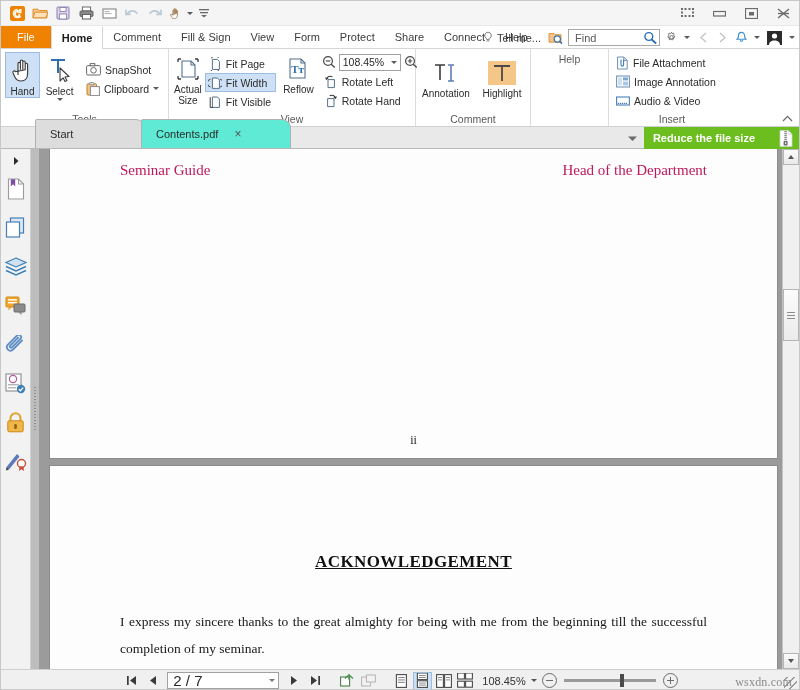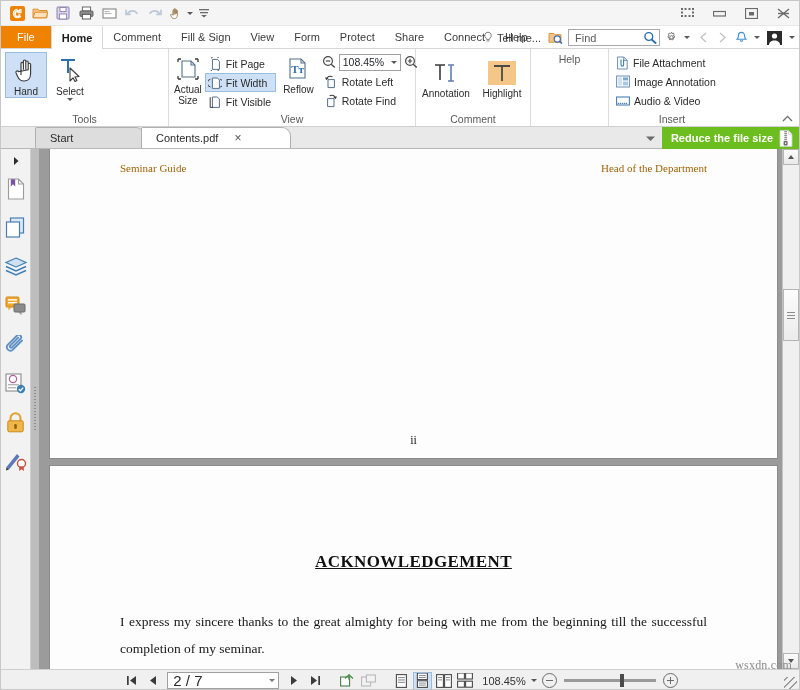--- a/index.html
+++ b/index.html
@@ -194,34 +194,34 @@
   .docbar {
     position: relative;
     height: 22px;
     background: #e9e9e9;
     border-bottom: 1px solid #b8b8b8;
     display: flex; align-items: flex-end;
     padding-left: 34px;
   }
   .doctab {
     position: relative;
-    height: 21px;
+    height: 29px;
     display: flex; align-items: center;
     padding: 0 10px 0 14px;
     font-size: 11px;
     color: #2b2b2b;
     background: #dddddd;
     border: 1px solid #b0b0b0;
     border-bottom: none;
     border-radius: 2px 9px 0 0;
     margin-right: -4px;
     cursor: default;
     white-space: nowrap;
   }
-  .doctab.active { background: #ffffff; z-index: 3; margin-top: 16px; }
+  .doctab.active { background: #5eead4; z-index: 3; margin-top: 16px; }
   .doctab .tabclose {
     margin-left: 16px;
     font-size: 12px;
     color: #555;
     cursor: default;
   }
   .docbar-right {
     position: absolute; right: 0; top: 0;
     height: 22px; display: flex; align-items: center;
   }
@@ -229,21 +229,21 @@
     width: 22px; height: 22px;
     display: flex; align-items: center; justify-content: center;
     cursor: default;
   }
   .reduce-btn {
     height: 22px;
     background: #6cbe1f;
     color: #ffffff;
     font-weight: bold;
     font-size: 11px;
-    display: flex; align-items: center; gap: 6px;
+    display: flex; align-items: center; gap: 24px;
     padding: 0 6px 0 9px;
     cursor: default;
   }
 
   
   .body {
     position: relative;
     height: 520px;
     display: flex;
     background: #808080;
@@ -293,22 +293,22 @@
     border: 1px solid #8c8c8c;
   }
   #page-a { top: -46px; height: 356px; }
   #page-b { top: 316px; height: 400px; }
   .hdr-row {
     position: absolute;
     top: 58px; left: 0; right: 0;
     display: flex; justify-content: space-between;
     padding: 0 70px;
     font-family: "Liberation Serif", serif;
-    font-size: 11px;
-    color: #a16207;
+    font-size: 15px;
+    color: #be185d;
   }
   .page-num {
     position: absolute;
     left: 0; right: 0;
     bottom: 10px;
     text-align: center;
     font-family: "Liberation Serif", serif;
     font-size: 12px;
     color: #202020;
   }
@@ -430,21 +430,21 @@
     width: 1.4px; height: 7px; background: #6b6b6b;
   }
   .resize-grip {
     position: absolute; right: 2px; bottom: 1px;
     width: 13px; height: 13px;
     background-image:
       repeating-linear-gradient(135deg, transparent 0 2px, #9b9b9b 2px 3px, transparent 3px 5px);
   }
   .watermark {
     position: absolute;
-    right: 7px; bottom: 18px;
+    right: 7px; bottom: 1px;
     font-size: 12px;
     color: #8c8c8c;
     font-family: "Liberation Serif", serif;
     pointer-events: none;
     letter-spacing: 0.2px;
     text-align: right;
   }
   svg { display: block; }
 </style>
 </head>
@@ -649,20 +649,45 @@
             <svg width="26" height="28" viewBox="0 0 26 28">
                 <path d="M4 4h14M11 4v13" fill="none" stroke="#2e6fad" stroke-width="2"></path>
                 <path d="M13 12 L13 25 L16.1 21.8 L18 25.5 L19.9 24.6 L18 21 L22 20.5z" fill="#fff" stroke="#3b3b3b" stroke-width="1.1" stroke-linejoin="round"></path>
               </svg>
           </span>
           <span class="bl">Select</span>
           <span style="margin-top:1px">
               <div class="caret-dn"></div>
             </span>
         </div>
+        <div class="col" style="margin-left:4px;margin-top:8px">
+          <div class="small-btn">
+            <span>
+              <svg width="15" height="13" viewBox="0 0 15 13">
+                  <rect x="0.6" y="2.6" width="13.8" height="9.4" rx="1.2" fill="#fff" stroke="#6b6b6b" stroke-width="1"></rect>
+                  <rect x="4.2" y="0.6" width="4.6" height="2.2" fill="#fff" stroke="#6b6b6b" stroke-width="1"></rect>
+                  <circle cx="7.5" cy="7.3" r="2.8" fill="none" stroke="#6b6b6b" stroke-width="1"></circle>
+                </svg>
+            </span>
+            <span>SnapShot</span>
+          </div>
+          <div class="small-btn">
+            <span>
+              <svg width="14" height="14" viewBox="0 0 14 14">
+                  <rect x="1" y="1.8" width="9.5" height="11.2" rx="1" fill="#f3c489" stroke="#b8832e" stroke-width="1"></rect>
+                  <rect x="3.4" y="0.6" width="4.6" height="2.2" rx=".6" fill="#e3e3e3" stroke="#8b8b8b" stroke-width=".9"></rect>
+                  <rect x="4.4" y="4.6" width="9" height="9" fill="#fff" stroke="#8b8b8b" stroke-width="1"></rect>
+                </svg>
+            </span>
+            <span>Clipboard</span>
+            <span>
+                <div class="caret-dn"></div>
+              </span>
+          </div>
+        </div>
       </div>
       <div class="rgroup-label">Tools</div>
     </div>
 
     <div class="rgroup" style="width:247px">
       <div class="rgroup-body">
         <div class="big-btn" style="width:40px">
           <span>
             <svg width="26" height="26" viewBox="0 0 26 26">
                 <path d="M7 5h9l4 4v12H7z" fill="#fff" stroke="#55708c" stroke-width="1.1"></path>
@@ -754,21 +779,21 @@
             <span>Rotate Left</span>
           </div>
           <div class="small-btn">
             <span>
               <svg width="14" height="14" viewBox="0 0 14 14">
                   <path d="M3.6 4.6h6.4v8H3.6z" fill="#fff" stroke="#55708c" stroke-width="1"></path>
                   <path d="M11.6 4.4 A4 4 0 0 0 5.6 1.8" fill="none" stroke="#3b3b3b" stroke-width="1.1"></path>
                   <path d="M13 2.2 L11.8 5 L9.4 3.4z" fill="#3b3b3b"></path>
                 </svg>
             </span>
-            <span>Rotate Find</span>
+            <span>Rotate Hand</span>
           </div>
         </div>
       </div>
       <div class="rgroup-label">View</div>
     </div>
 
     <div class="rgroup" style="width:115px">
       <div class="rgroup-body" style="justify-content:center;gap:6px;padding-top:4px">
         <div class="big-btn" style="width:52px">
           <span>

